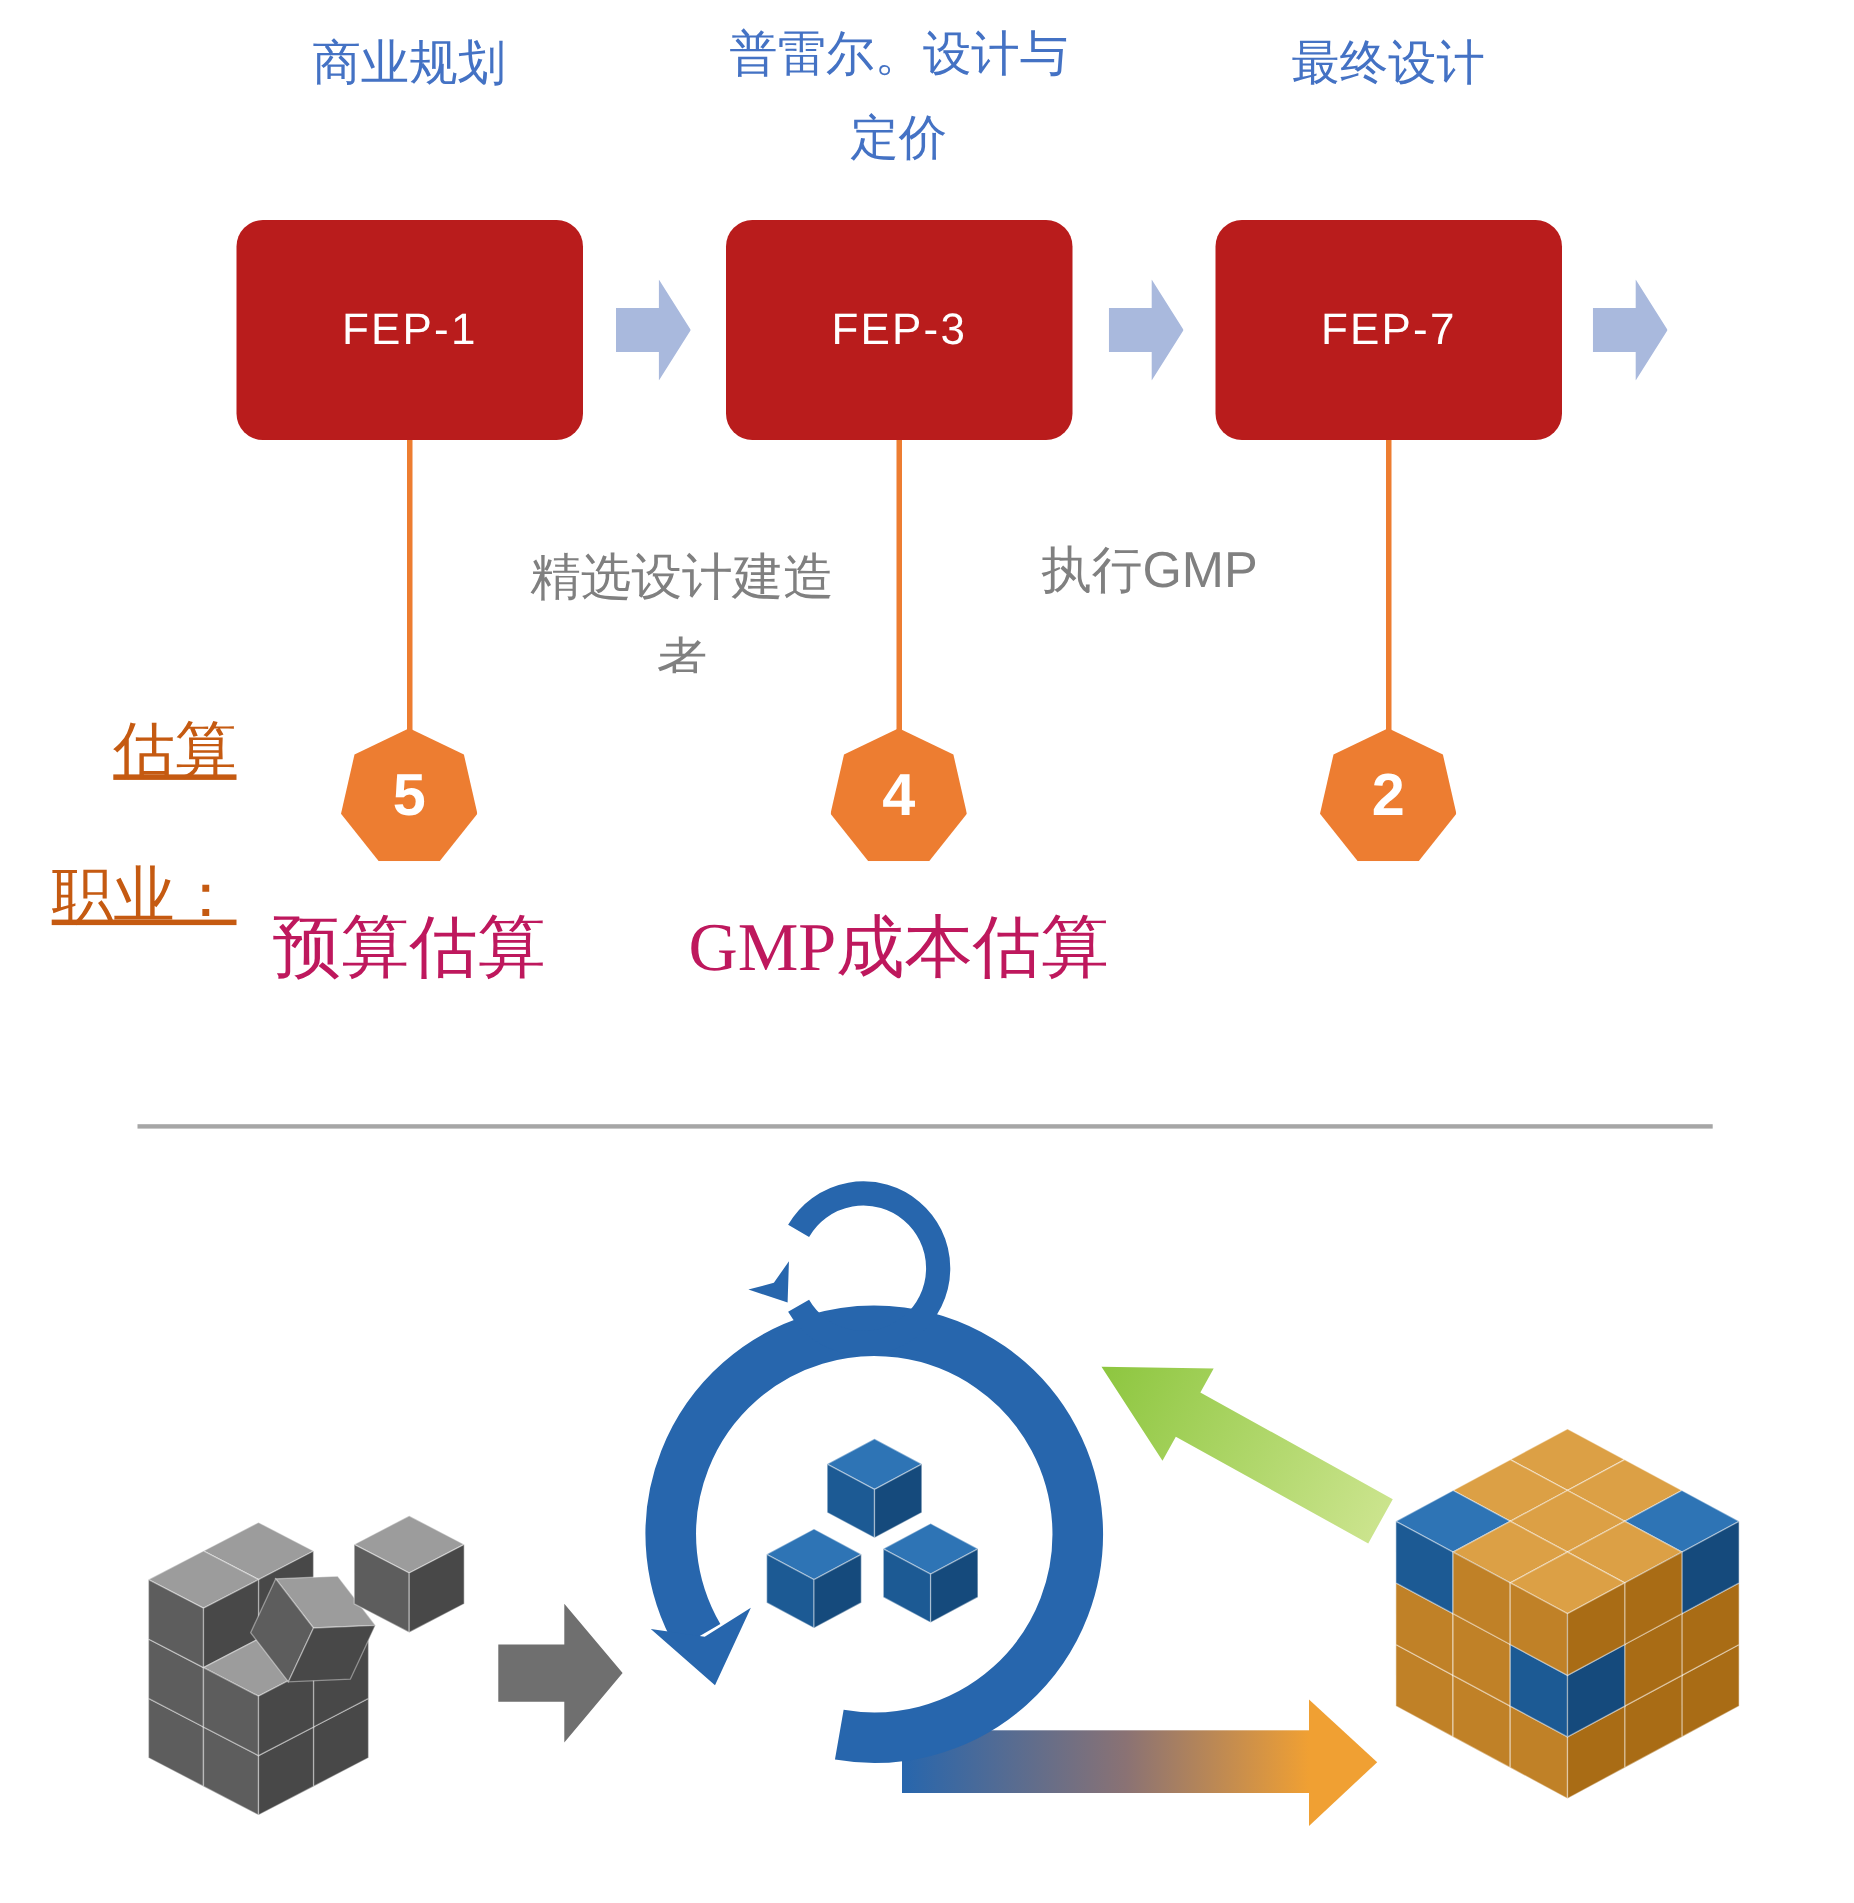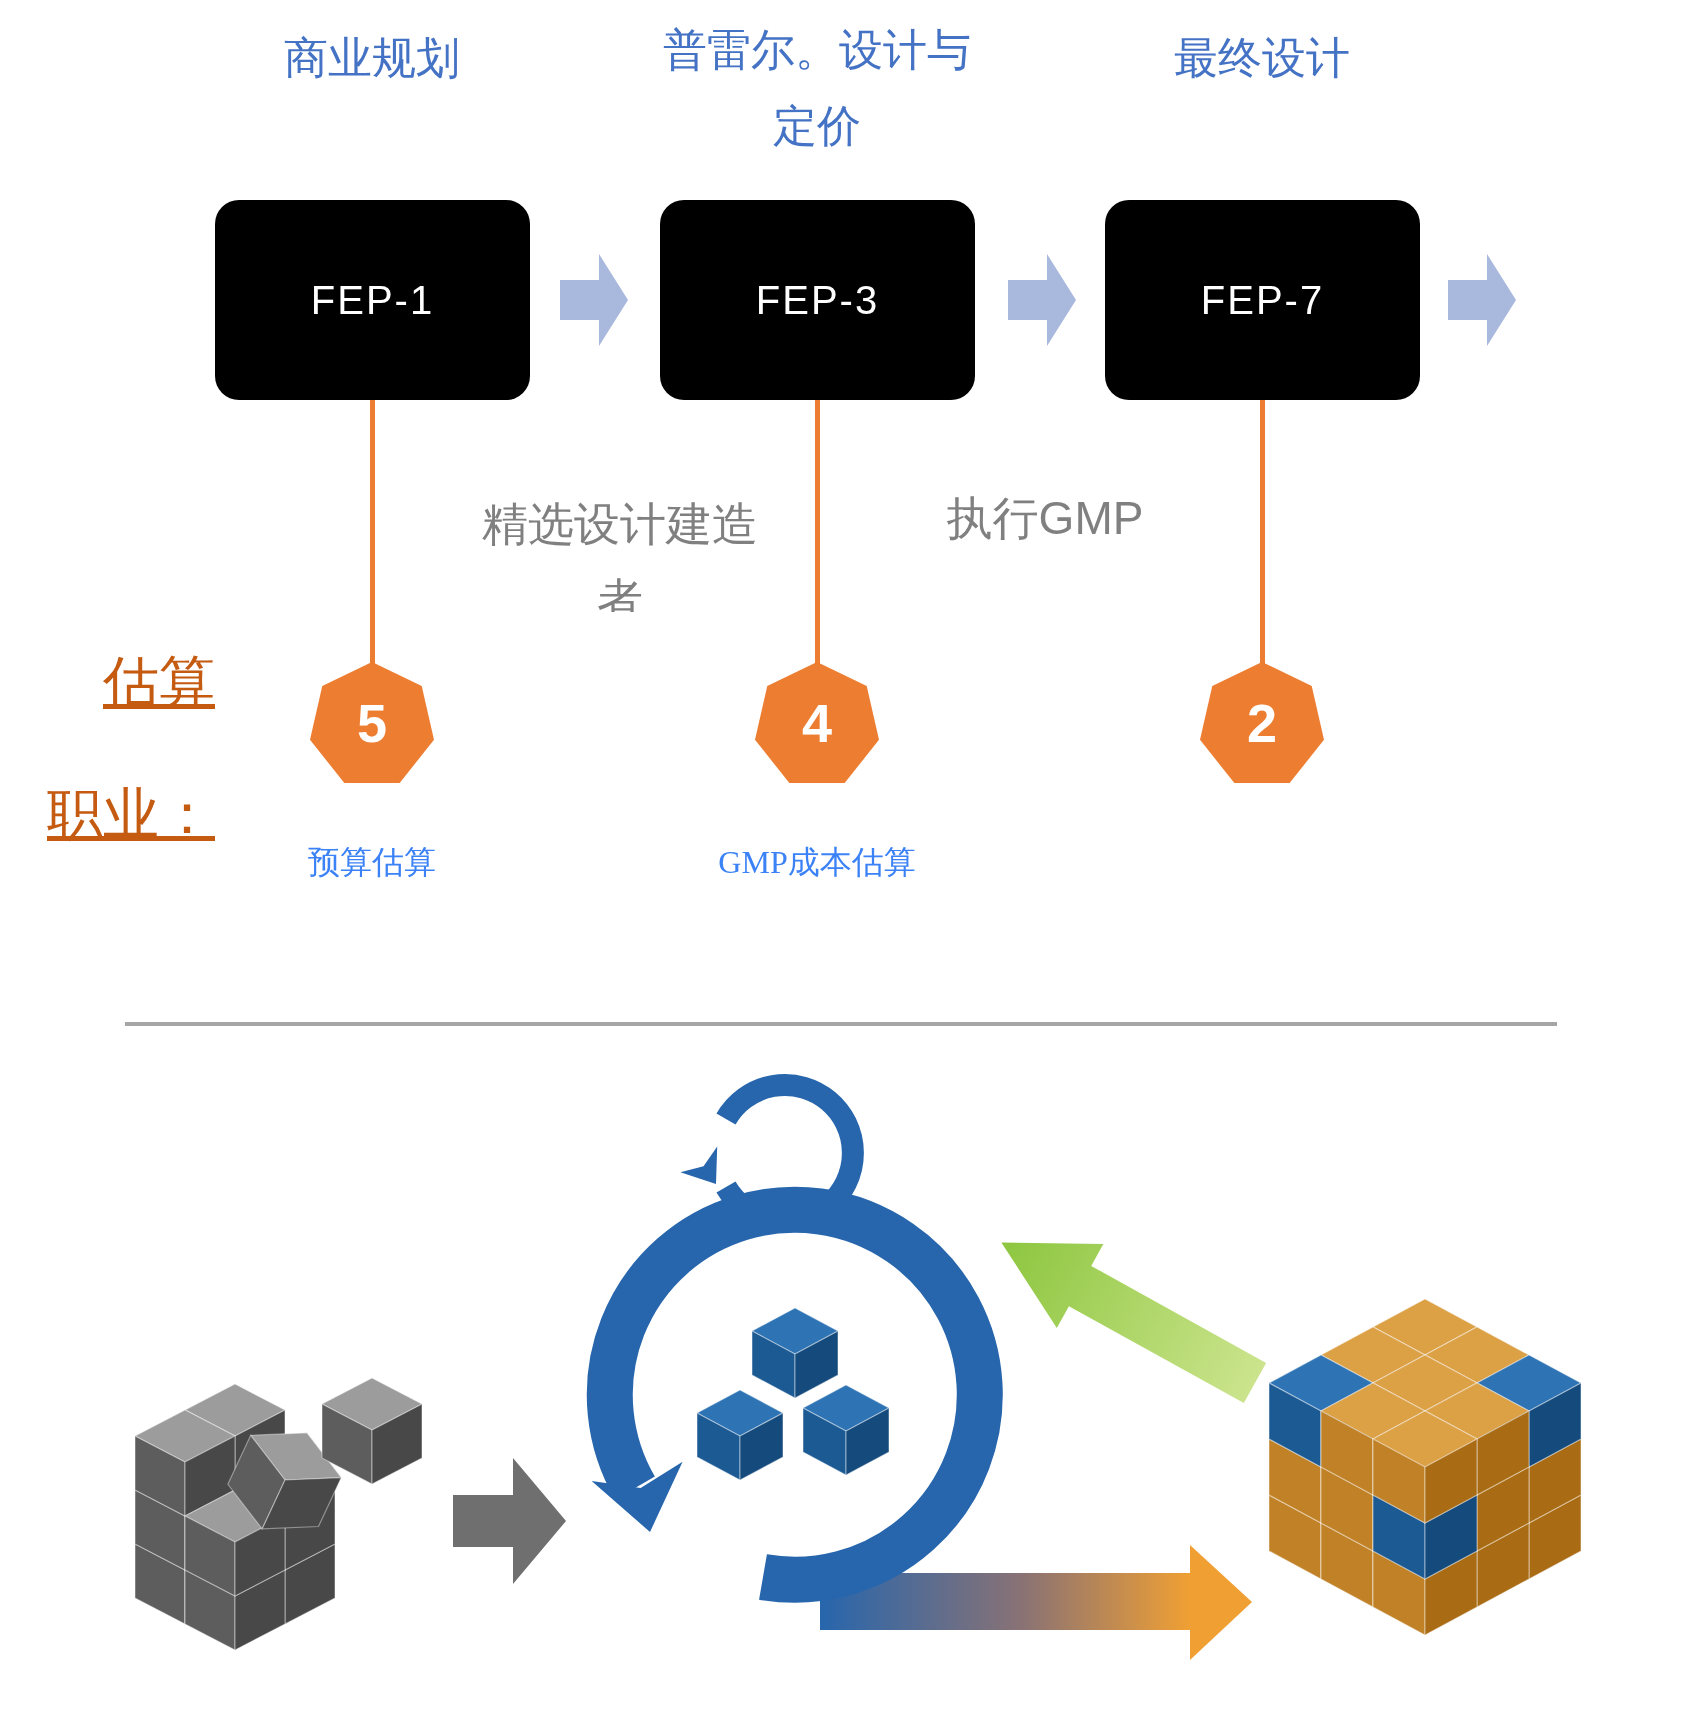--- a/index.html
+++ b/index.html
@@ -6,21 +6,21 @@
   html,body { background:#ffffff; }
   #canvas { position:relative; width:1685px; height:1730px; background:#fff; overflow:hidden;
             font-family:"Liberation Sans", sans-serif; }
 
   .top-label { position:absolute; width:440px; text-align:center; color:#4472c4;
                font-size:44px; line-height:76px; }
   .s1t { left:152px; top:20px; }
   .s2t { left:597px; top:12px; }
   .s3t { left:1042px; top:20px; }
 
-  .stage-box { position:absolute; top:200px; width:315px; height:200px; background:#000000;
+  .stage-box { position:absolute; top:200px; width:315px; height:200px; background:#b91c1c;
                border-radius:24px; color:#ffffff; display:flex; align-items:center;
                justify-content:center; font-size:40px; letter-spacing:2px; }
   .s1b { left:215px; } .s2b { left:660px; } .s3b { left:1105px; }
 
   .flow-arrow { position:absolute; top:254px; width:68px; height:92px; }
   .fa1 { left:560px; } .fa2 { left:1008px; } .fa3 { left:1448px; }
 
   .connector { position:absolute; top:400px; width:5px; height:266px; background:#ed7d31; }
   .c1 { left:370px; } .c2 { left:815px; } .c3 { left:1260px; }
 
@@ -32,22 +32,22 @@
 
   .note { position:absolute; color:#808080; font-size:46px; text-align:center; }
   .note1 { left:475px; top:486px; width:290px; line-height:76px; height:126px; overflow:hidden; }
   .note2 { left:845px; top:488px; width:400px; }
 
   .left-label { position:absolute; color:#c55a11; font-family:"Liberation Serif", serif;
                 font-size:56px; width:200px; text-align:right;text-decoration:underline; }
   .ll1 { left:15px; top:645px; }
   .ll2 { left:15px; top:758px;margin-top:19px; }
 
-  .bottom-label { position:absolute; width:460px; text-align:center; color:#3b82f6;
-                  font-family:"Liberation Serif", serif; font-size:32px; line-height:88px; }
+  .bottom-label { position:absolute; width:460px; text-align:center; color:#be185d;
+                  font-family:"Liberation Serif", serif; font-size:62px; line-height:88px; }
   .bl1 { left:142px; top:818px; }
   .bl2 { left:587px; top:818px; }
   .bl3 { left:1075px; top:818px; }
 
   .divider { position:absolute; left:125px; top:1022px; width:1432px; height:4px; background:#a6a6a6; }
 
   #illustration { position:absolute; left:0; top:1050px; }
 </style>
 </head>
 <body>

